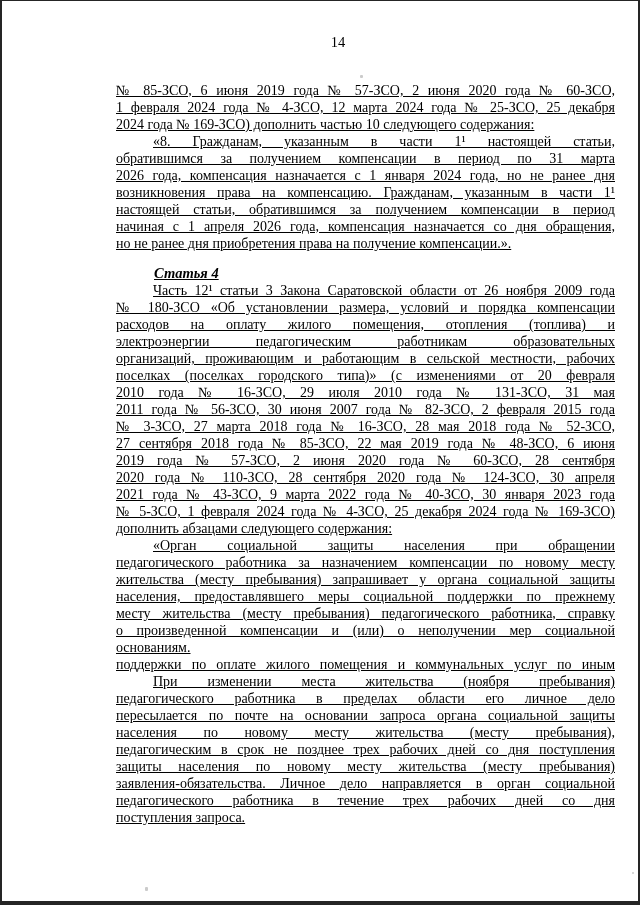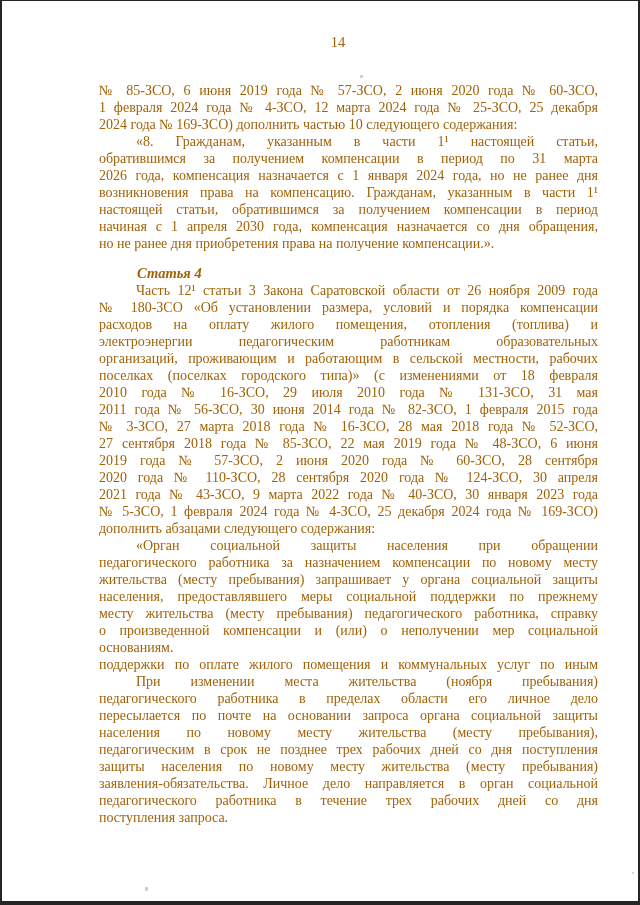--- a/index.html
+++ b/index.html
@@ -6,39 +6,40 @@
   .page {
     position: relative;
     width: 640px;
     height: 905px;
     box-sizing: border-box;
     background: #ffffff;
     border-style: solid;
     border-color: #252525;
     border-width: 1px 2px 4px 2px;
     font-family: "Liberation Serif", "DejaVu Serif", serif;
-    color: #a16207;
+    color: #000000;
     overflow: hidden;
   }
   .pageno {
     position: absolute;
     top: 33px;
     left: 97px;
     width: 478px;
     text-align: center;
     font-size: 14.5px;
     line-height: 17px;
   }
   .textblock {
     position: absolute;
     top: 81px;
-    left: 97px;
+    left: 114px;
     width: 499px;
     font-size: 14px;
     line-height: 17px;
+    text-decoration: underline;
   }
   .para { margin: 0; }
   .line {
     text-align: justify;
     text-align-last: justify;
     white-space: normal;
   }
   .line.plast { text-align-last: left; }
   .line.pfirst { text-indent: 37px; }
   .heading {
@@ -66,33 +67,33 @@
         <div class="line">№ 85-ЗСО, 6 июня 2019 года № 57-ЗСО, 2 июня 2020 года № 60-ЗСО,</div>
         <div class="line">1 февраля 2024 года № 4-ЗСО, 12 марта 2024 года № 25-ЗСО, 25 декабря</div>
         <div class="line plast">2024 года № 169-ЗСО) дополнить частью 10 следующего содержания:</div>
       </div>
       <div class="para">
         <div class="line pfirst">«8. Гражданам, указанным в части 1¹ настоящей статьи,</div>
         <div class="line">обратившимся за получением компенсации в период по 31 марта</div>
         <div class="line">2026 года, компенсация назначается с 1 января 2024 года, но не ранее дня</div>
         <div class="line">возникновения права на компенсацию. Гражданам, указанным в части 1¹</div>
         <div class="line">настоящей статьи, обратившимся за получением компенсации в период</div>
-        <div class="line">начиная с 1 апреля 2030 года, компенсация назначается со дня обращения,</div>
+        <div class="line">начиная с 1 апреля 2026 года, компенсация назначается со дня обращения,</div>
         <div class="line plast">но не ранее дня приобретения права на получение компенсации.».</div>
       </div>
       <div class="line heading plast">Статья 4</div>
       <div class="para">
         <div class="line pfirst">Часть 12¹ статьи 3 Закона Саратовской области от 26 ноября 2009 года</div>
         <div class="line">№ 180-ЗСО «Об установлении размера, условий и порядка компенсации</div>
         <div class="line">расходов на оплату жилого помещения, отопления (топлива) и</div>
         <div class="line">электроэнергии педагогическим работникам образовательных</div>
         <div class="line">организаций, проживающим и работающим в сельской местности, рабочих</div>
-        <div class="line">поселках (поселках городского типа)» (с изменениями от 18 февраля</div>
+        <div class="line">поселках (поселках городского типа)» (с изменениями от 20 февраля</div>
         <div class="line">2010 года № 16-ЗСО, 29 июля 2010 года № 131-ЗСО, 31 мая</div>
-        <div class="line">2011 года № 56-ЗСО, 30 июня 2014 года № 82-ЗСО, 1 февраля 2015 года</div>
+        <div class="line">2011 года № 56-ЗСО, 30 июня 2007 года № 82-ЗСО, 2 февраля 2015 года</div>
         <div class="line">№ 3-ЗСО, 27 марта 2018 года № 16-ЗСО, 28 мая 2018 года № 52-ЗСО,</div>
         <div class="line">27 сентября 2018 года № 85-ЗСО, 22 мая 2019 года № 48-ЗСО, 6 июня</div>
         <div class="line">2019 года № 57-ЗСО, 2 июня 2020 года № 60-ЗСО, 28 сентября</div>
         <div class="line">2020 года № 110-ЗСО, 28 сентября 2020 года № 124-ЗСО, 30 апреля</div>
         <div class="line">2021 года № 43-ЗСО, 9 марта 2022 года № 40-ЗСО, 30 января 2023 года</div>
         <div class="line">№ 5-ЗСО, 1 февраля 2024 года № 4-ЗСО, 25 декабря 2024 года № 169-ЗСО)</div>
         <div class="line plast">дополнить абзацами следующего содержания:</div>
       </div>
       <div class="para">
         <div class="line pfirst">«Орган социальной защиты населения при обращении</div>

